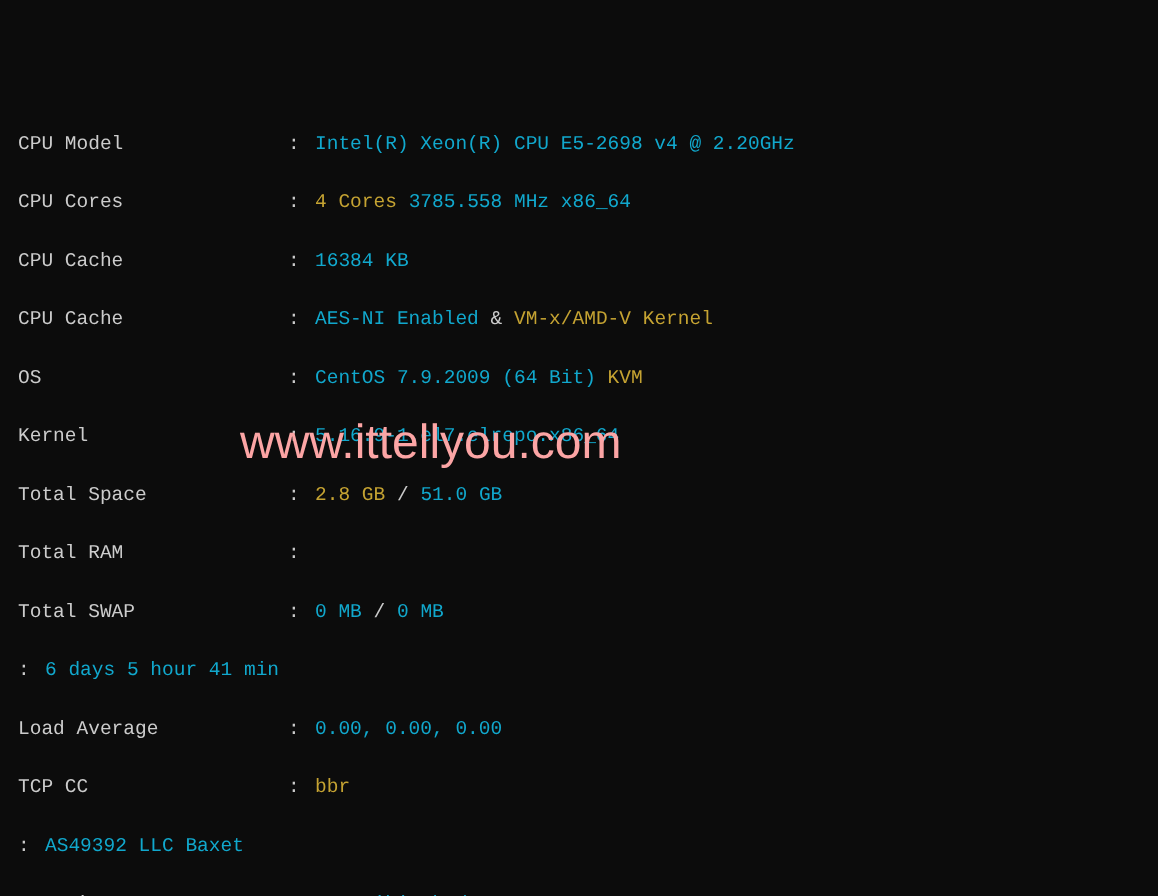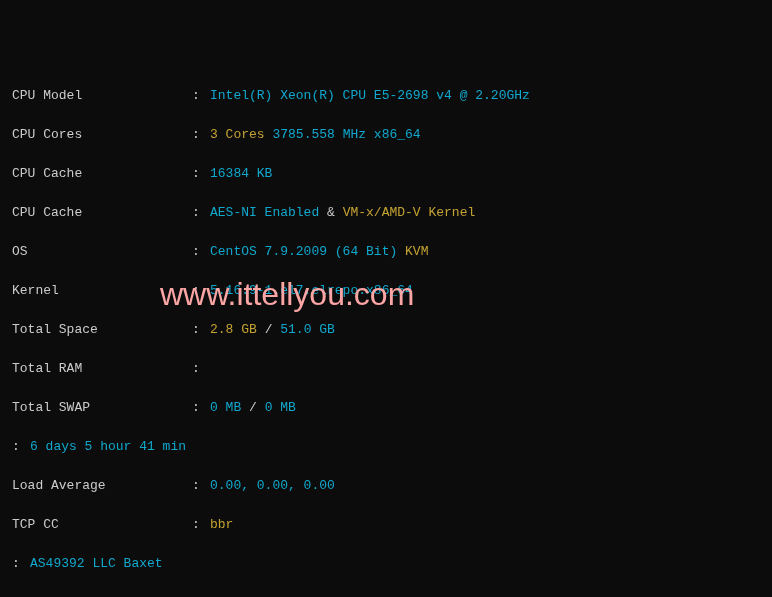--- a/index.html
+++ b/index.html
@@ -32,21 +32,21 @@
     white-space: nowrap;
     pointer-events: none;
   }
 </style>
 </head>
 <body>
 
 
 
 <div class="row"><span class="label">CPU Model</span><span class="colon">:</span><span class="val cyan">Intel(R) Xeon(R) CPU E5-2698 v4 @ 2.20GHz</span></div>
-<div class="row"><span class="label">CPU Cores</span><span class="colon">:</span><span class="val"><span class="yellow">3 Cores</span> <span class="cyan">3785.558 MHz</span> <span class="cyan">x86_64</span></span></div>
+<div class="row"><span class="label">CPU Cores</span><span class="colon">:</span><span class="val"><span class="yellow">4 Cores</span> <span class="cyan">3785.558 MHz</span> <span class="cyan">x86_64</span></span></div>
 <div class="row"><span class="label">CPU Cache</span><span class="colon">:</span><span class="val cyan">16384 KB</span></div>
 <div class="row"><span class="label">CPU Cache</span><span class="colon">:</span><span class="val"><span class="cyan">AES-NI Enabled</span> <span class="white">&amp;</span> <span class="yellow">VM-x/AMD-V Kernel</span></span></div>
 <div class="row"><span class="label">OS</span><span class="colon">:</span><span class="val"><span class="cyan">CentOS 7.9.2009 (64 Bit)</span> <span class="yellow">KVM</span></span></div>
 <div class="row"><span class="label">Kernel</span><span class="colon">:</span><span class="val cyan">5.16.9-1.el7.elrepo.x86_64</span></div>
 <div class="row"><span class="label">Total Space</span><span class="colon">:</span><span class="val"><span class="yellow">2.8 GB</span> <span class="white">/</span> <span class="cyan">51.0 GB</span></span></div>
 <div class="row"><span class="label">Total RAM</span><span class="colon">:</span></div>
 <div class="row"><span class="label">Total SWAP</span><span class="colon">:</span><span class="val"><span class="cyan">0 MB</span> <span class="white">/</span> <span class="cyan">0 MB</span></span></div>
 <div class="row"><span class="colon">:</span><span class="val cyan">6 days 5 hour 41 min</span></div>
 <div class="row"><span class="label">Load Average</span><span class="colon">:</span><span class="val cyan">0.00, 0.00, 0.00</span></div>
 <div class="row"><span class="label">TCP CC</span><span class="colon">:</span><span class="val yellow">bbr</span></div>

